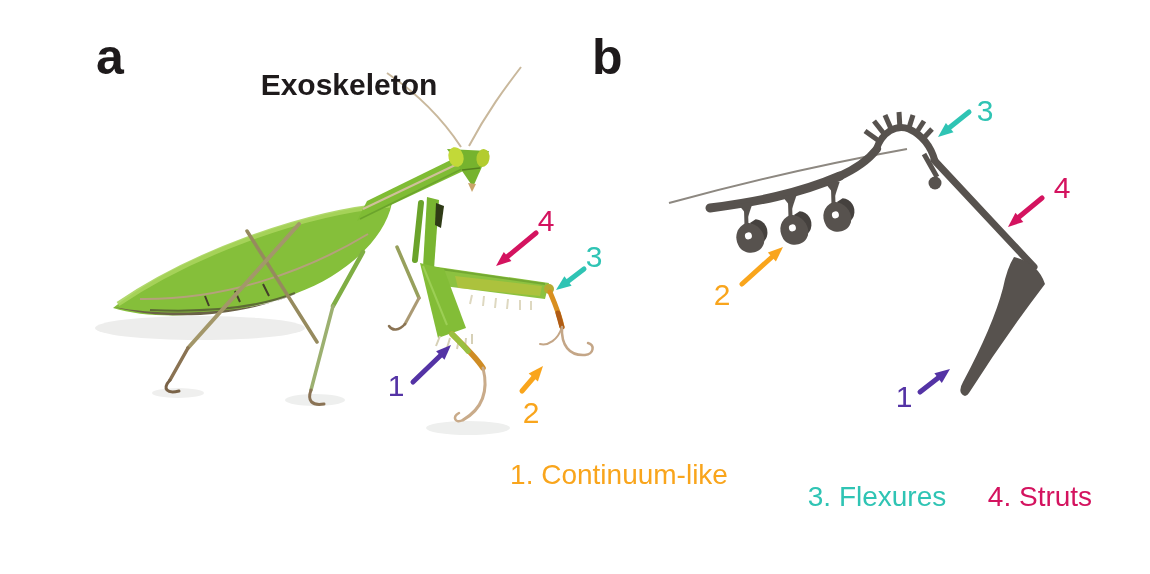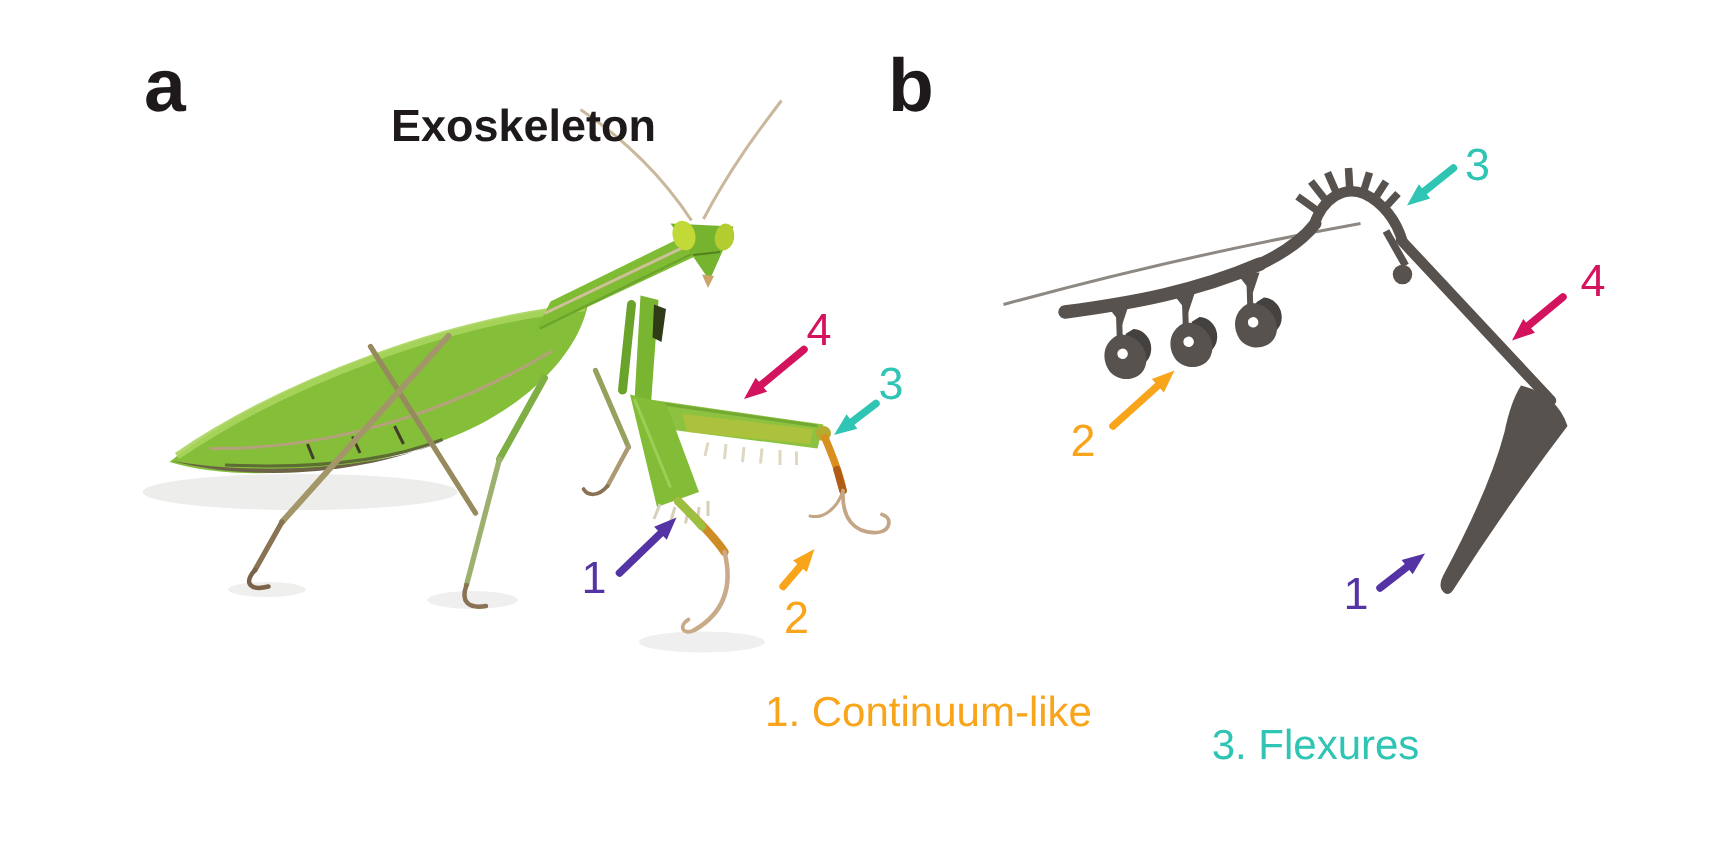--- a/index.html
+++ b/index.html
@@ -174,14 +174,15 @@
 
   <div class="abs callout-num c-purple" style="left: 904px; top: 397px; color: rgb(84, 51, 165);">1</div>
   <div class="abs callout-num c-orange" style="left: 722px; top: 295px; color: rgb(249, 165, 28);">2</div>
   <div class="abs callout-num c-teal" style="left: 985px; top: 111px; color: rgb(47, 196, 180);">3</div>
   <div class="abs callout-num c-crimson" style="left: 1062px; top: 188px; color: rgb(212, 19, 95);">4</div>
 
   <div class="abs legend-item c-orange" style="left: 469px; top: 457px; width: 300px; color: rgb(249, 165, 28);">
     <div>1. Continuum-like</div>
   </div>
   <div class="abs legend-item c-teal" style="left: 770px; top: 479px; width: 150px; color: rgb(47, 196, 180); margin-left: 32px;">3. Flexures</div>
+  <div class="abs legend-item c-crimson" style="left: 975px; top: 479px; width: 130px; color: rgb(212, 19, 95);">4. Struts</div>
 
 </div>
 
 </body></html>

